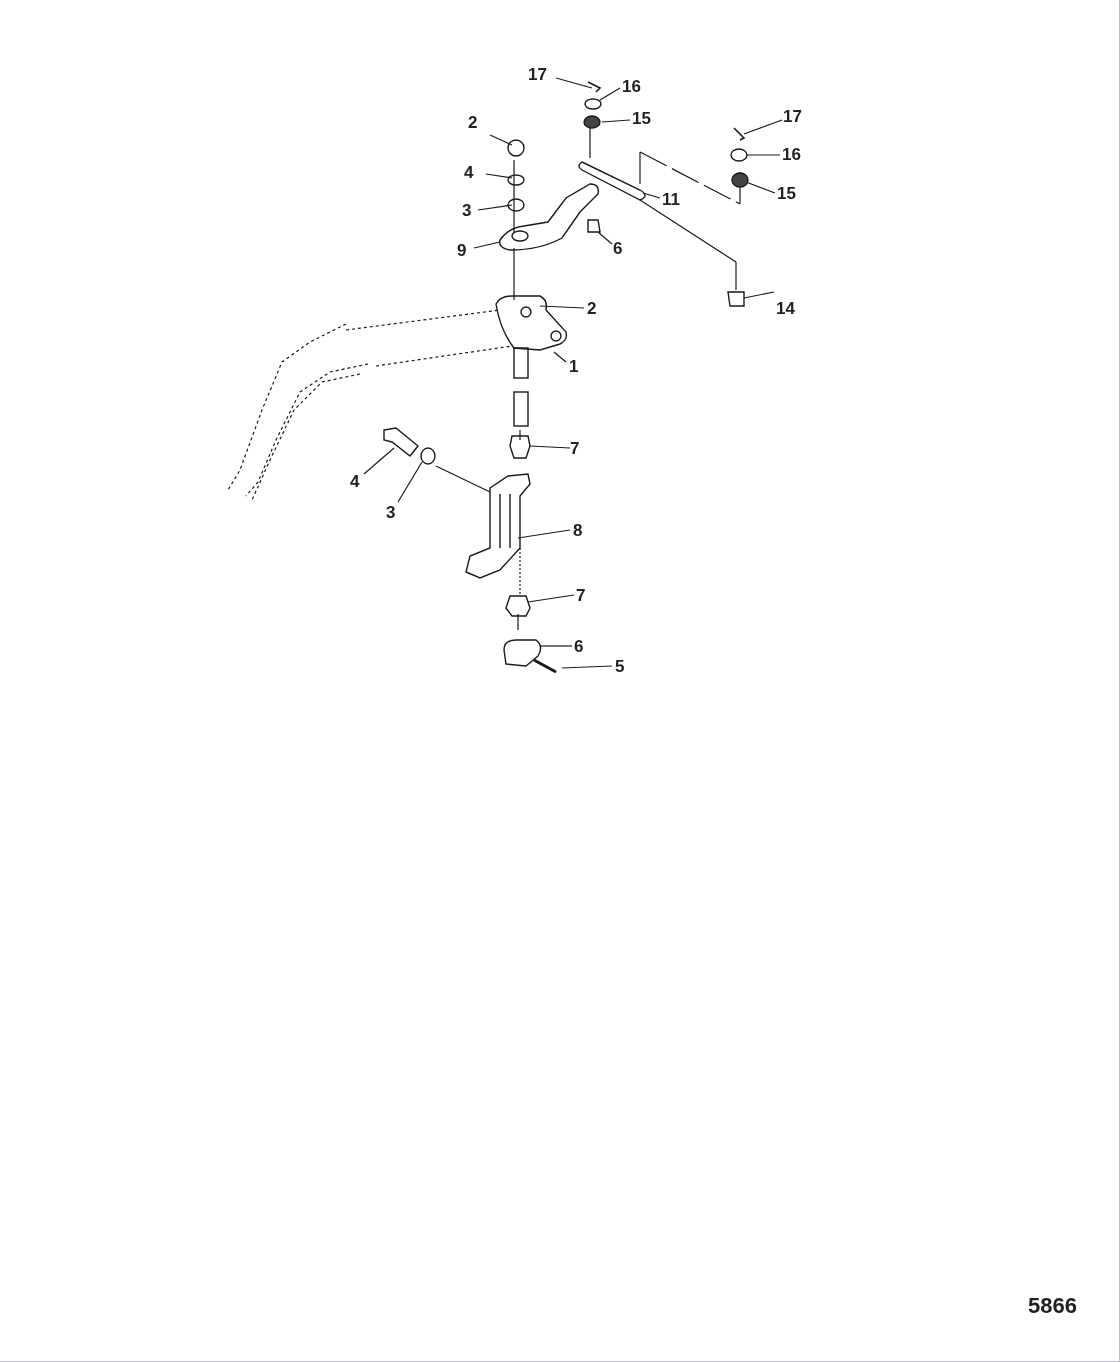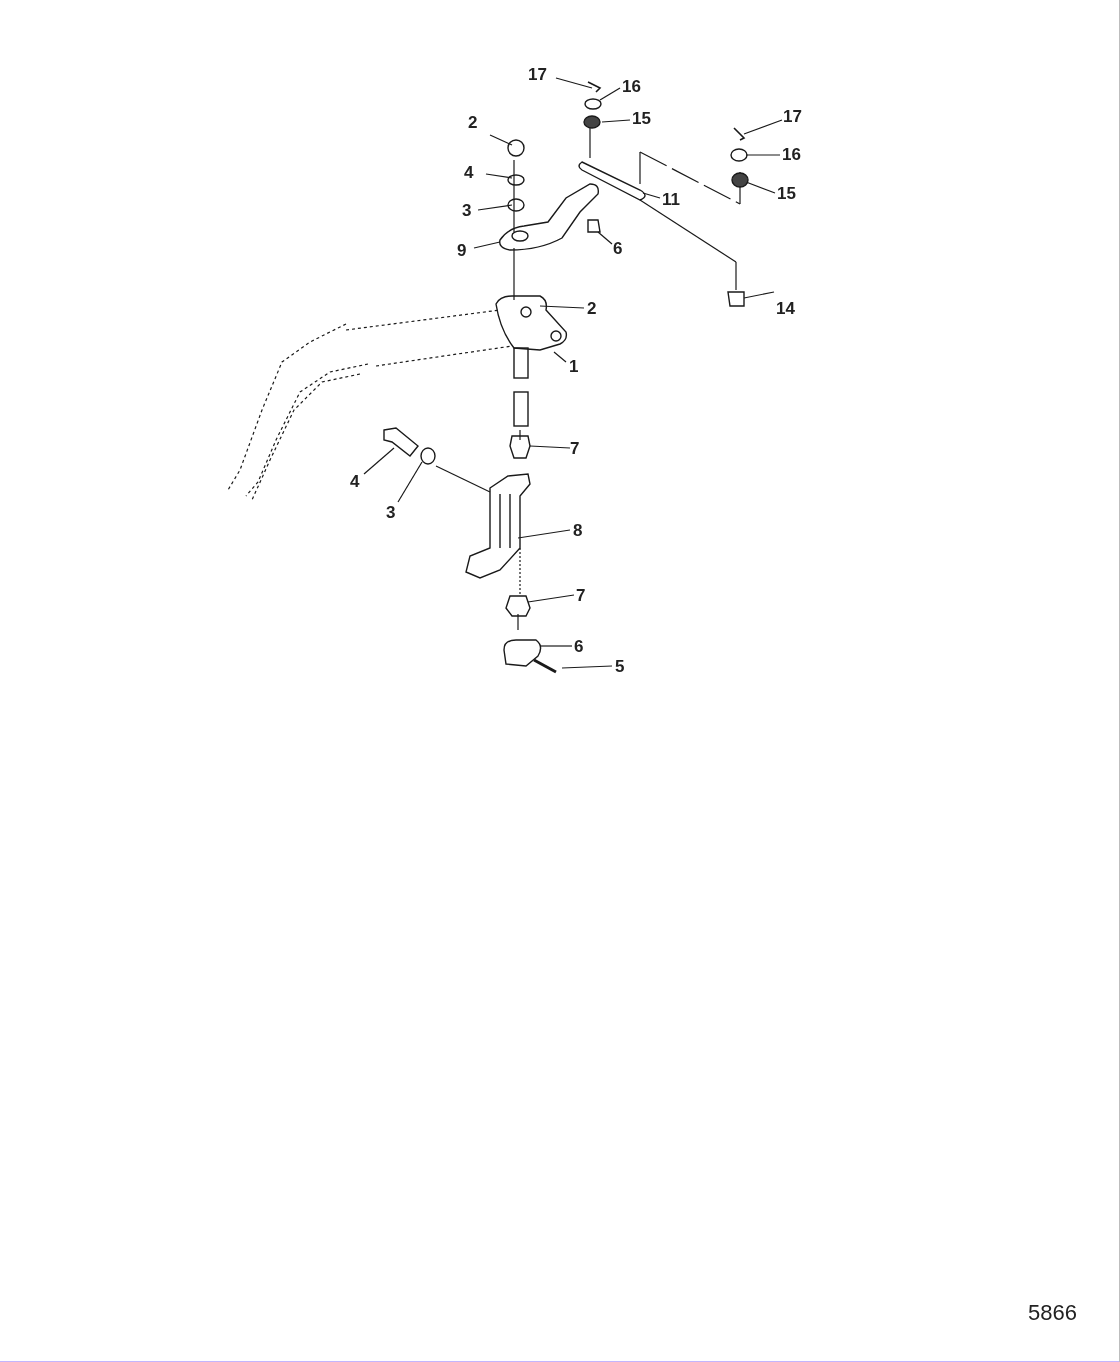--- a/index.html
+++ b/index.html
@@ -1,20 +1,20 @@
 <!DOCTYPE html>
 <html><head>
 <meta charset="utf-8">
 <style>
   html, body { margin:0; padding:0; background:#ffffff; }
   body { width:1120px; height:1362px; position:relative; overflow:hidden; font-family:"Liberation Sans", sans-serif; }
   #page { position:absolute; left:0; top:0; width:1119px; height:1361px; border-right:1px solid #bdbdbd; border-bottom:7px solid #c4b5fd; background:#fff; }
   svg#diagram { position:absolute; left:0; top:0; }
   .callout { position:absolute; font-family:"Liberation Sans", sans-serif; font-weight:bold; font-size:17px; color:#222; line-height:1; }
-  .fig { position:absolute; font-family:"Liberation Sans", sans-serif; font-weight:normal; font-size:22px; color:#222; letter-spacing:0px;margin-top:7px; }
+  .fig { position:absolute; font-family:"Liberation Sans", sans-serif; font-weight:bold; font-size:22px; color:#222; letter-spacing:0px; }
 </style>
 </head>
 <body>
 
 <div id="page">
 
   <svg id="diagram" width="1120" height="1362" viewBox="0 0 1120 1362" fill="none" stroke="#1a1a1a" stroke-width="1.4">
 
     <g stroke-width="1.2">
       <line x1="556" y1="78" x2="592" y2="88"></line>

